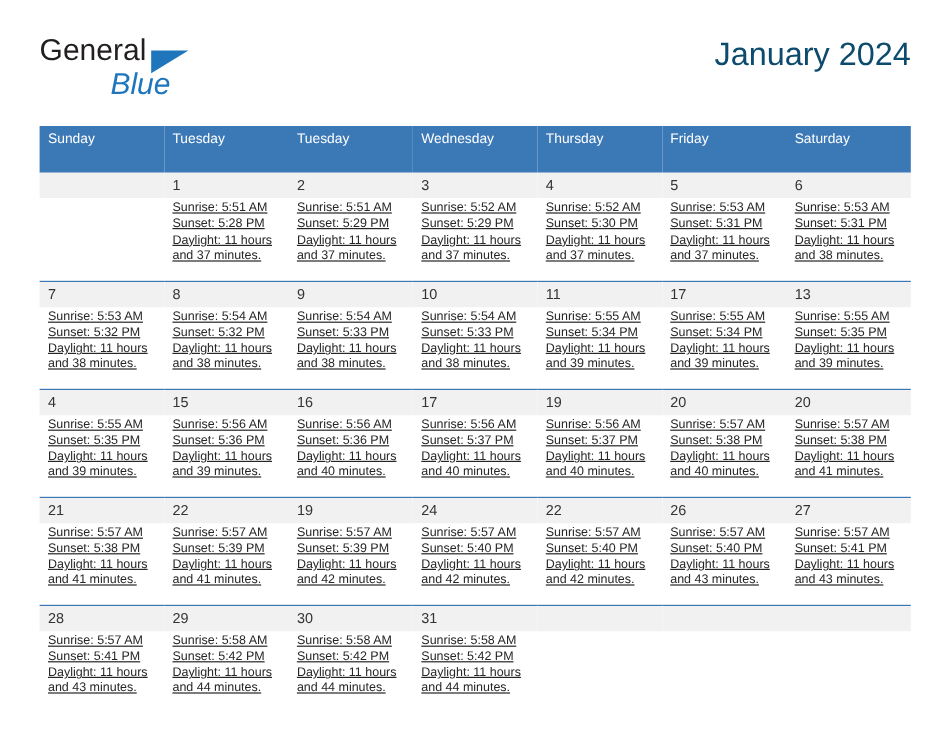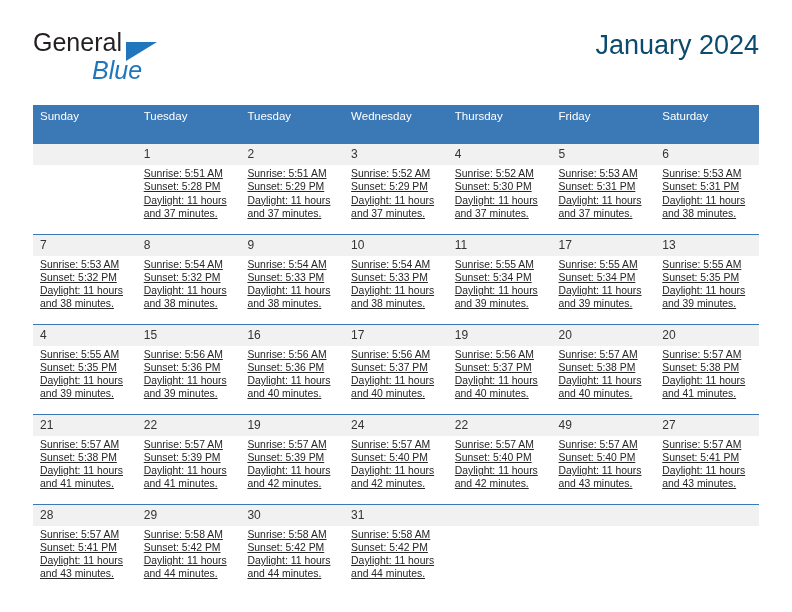--- a/index.html
+++ b/index.html
@@ -383,21 +383,21 @@
           </td>
           <td>
             <span class="daynum">22</span>
             <div class="details">
               <div>Sunrise: 5:57 AM</div>
               <div>Sunset: 5:40 PM</div>
               <div class="dl">Daylight: 11 hours and 42 minutes.</div>
             </div>
           </td>
           <td>
-            <span class="daynum">49</span>
+            <span class="daynum">26</span>
             <div class="details">
               <div>Sunrise: 5:57 AM</div>
               <div>Sunset: 5:40 PM</div>
               <div class="dl">Daylight: 11 hours and 43 minutes.</div>
             </div>
           </td>
           <td>
             <span class="daynum">27</span>
             <div class="details">
               <div>Sunrise: 5:57 AM</div>

